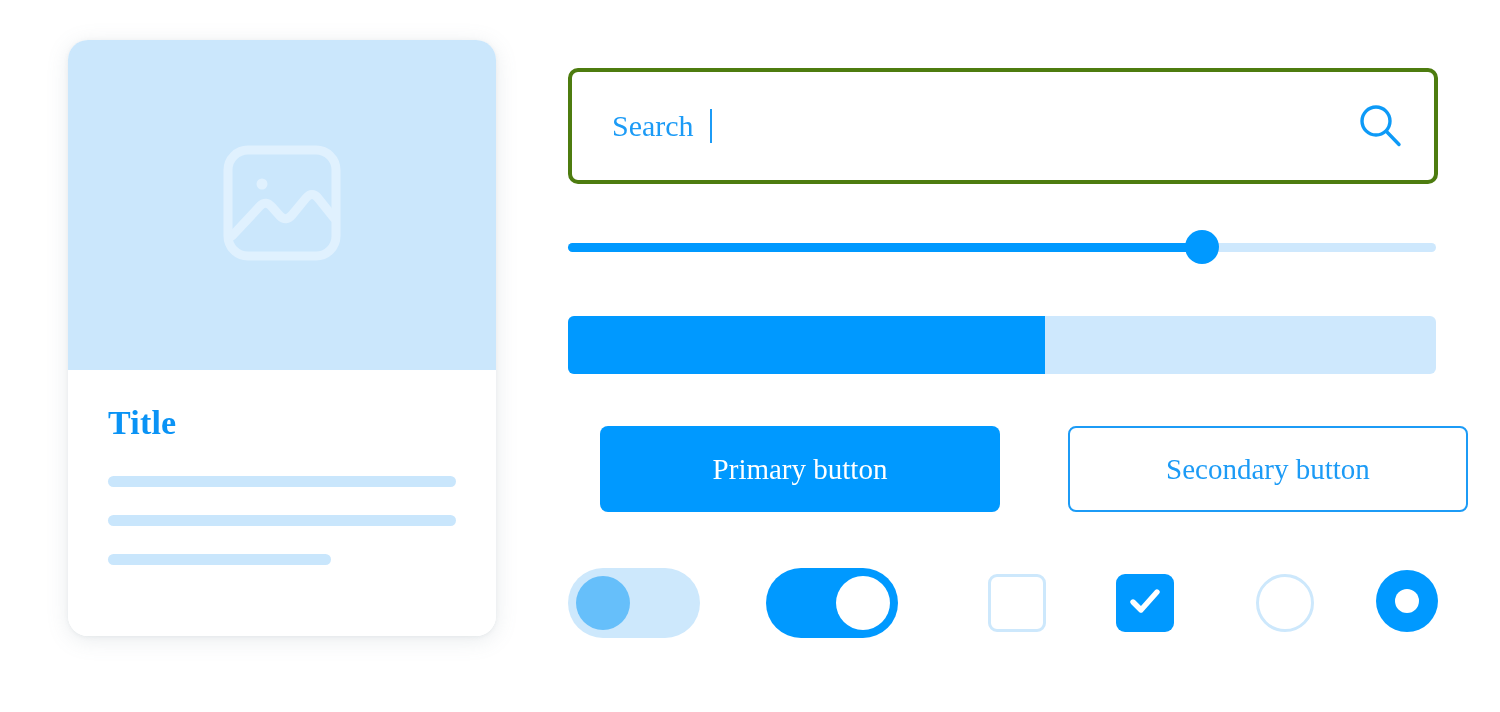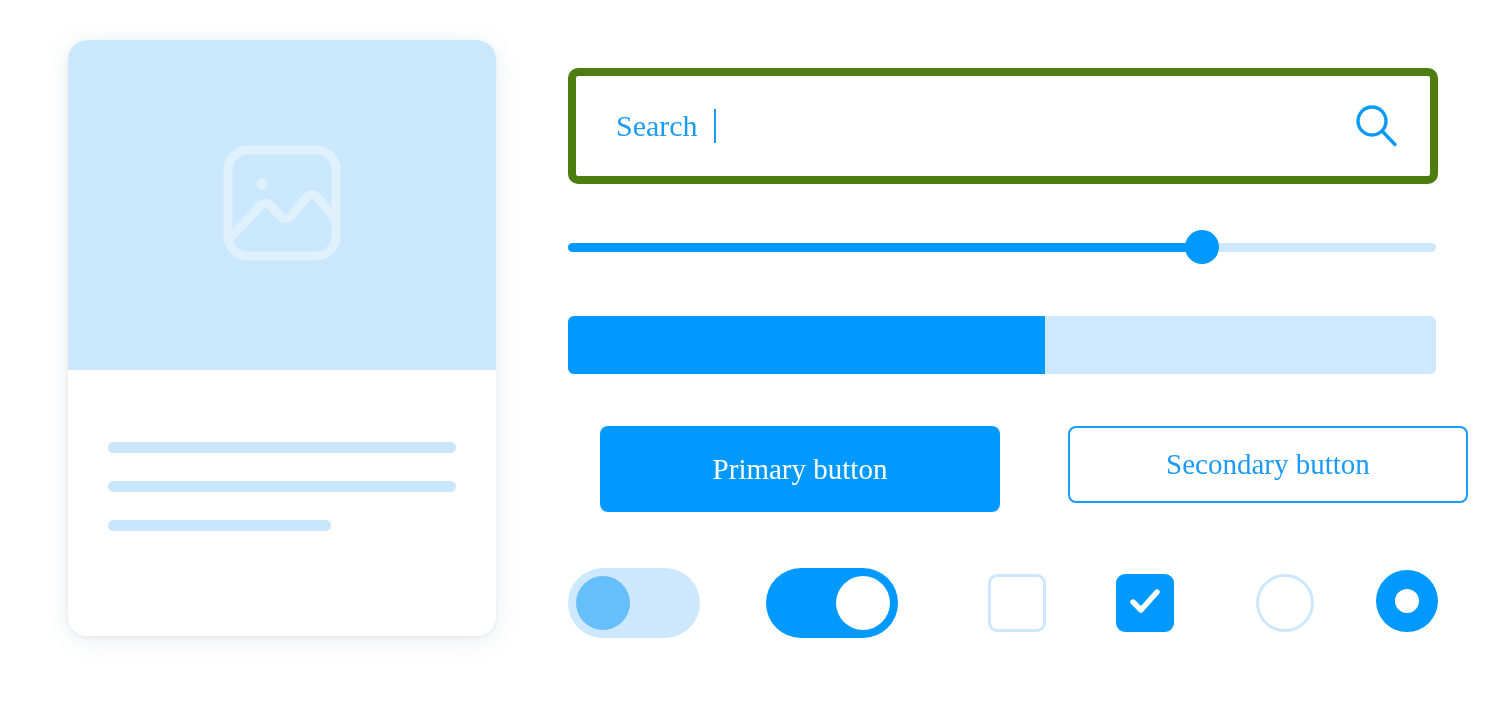--- a/index.html
+++ b/index.html
@@ -77,21 +77,21 @@
     height: 712px;
   }
 
   
   .search-box {
     position: absolute;
     left: 0;
     top: 68px;
     width: 870px;
     height: 116px;
-    border: 8px solid #4d7c0f;
+    border: 4px solid #4d7c0f;
     border-radius: 10px;
     background: #ffffff;
     display: flex;
     align-items: center;
     padding: 0 30px 0 40px;
   }
 
   .search-text-wrap {
     display: flex;
     align-items: center;
@@ -191,21 +191,21 @@
     cursor: pointer;
     display: flex;
     align-items: center;
     justify-content: center;
   }
   .btn-secondary {
     position: absolute;
     left: 468px;
     top: 0;
     width: 400px;
-    height: 77px;
+    height: 86px;
     border-radius: 8px;
     background: #ffffff;
     border: 2px solid #1C9BF6;
     color: #1C9BF6;
     font-family: "Liberation Serif", "DejaVu Serif", serif;
     font-size: 29px;
     cursor: pointer;
     display: flex;
     align-items: center;
     justify-content: center;
@@ -320,20 +320,21 @@
       <span>
         <svg width="120" height="118" viewBox="0 0 120 118" fill="none" xmlns="http://www.w3.org/2000/svg">
           <rect x="6" y="6" width="108" height="106" rx="20" stroke="#E0F1FE" stroke-width="9"></rect>
           <circle cx="40" cy="40" r="5.5" fill="#E0F1FE"></circle>
           <path d="M10 92 L38 62 Q44 56 50 63 L58 72 Q64 78 70 71 L84 54 Q90 47 96 54 L112 74" stroke="#E0F1FE" stroke-width="9" stroke-linecap="round" stroke-linejoin="round" fill="none"></path>
         </svg>
       </span>
     </div>
 
     <div class="card-body">
+      <div class="card-title">Title</div>
       <div class="skeletons">
         <div class="skeleton-line w-full" style="width: 100%;"></div>
         <div class="skeleton-line w-full" style="width: 100%;"></div>
         <div class="skeleton-line w-partial" style="width: 64%;"></div>
       </div>
     </div>
 
   </div>
 
   <div class="panel">

